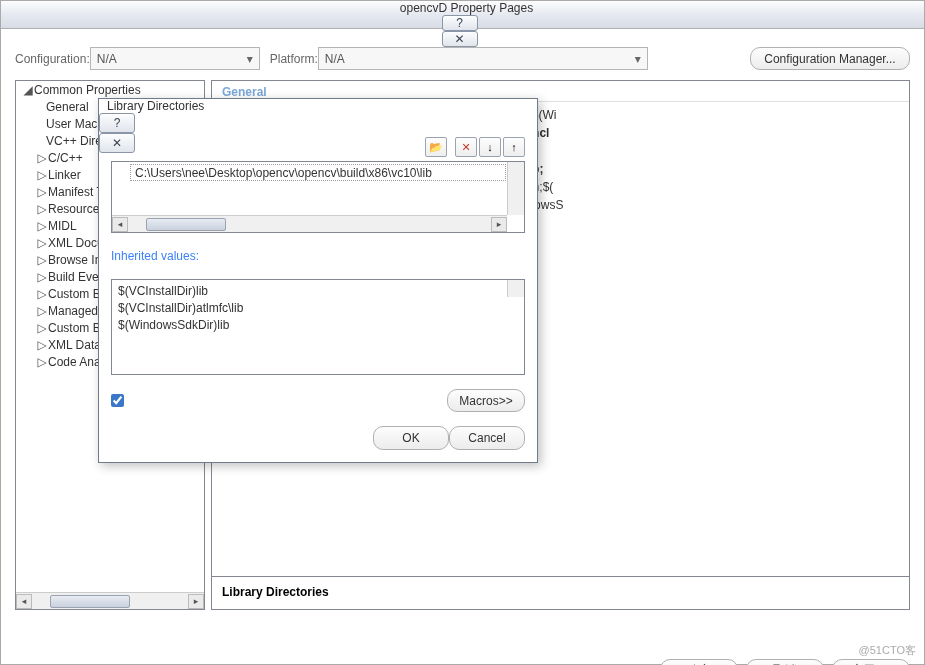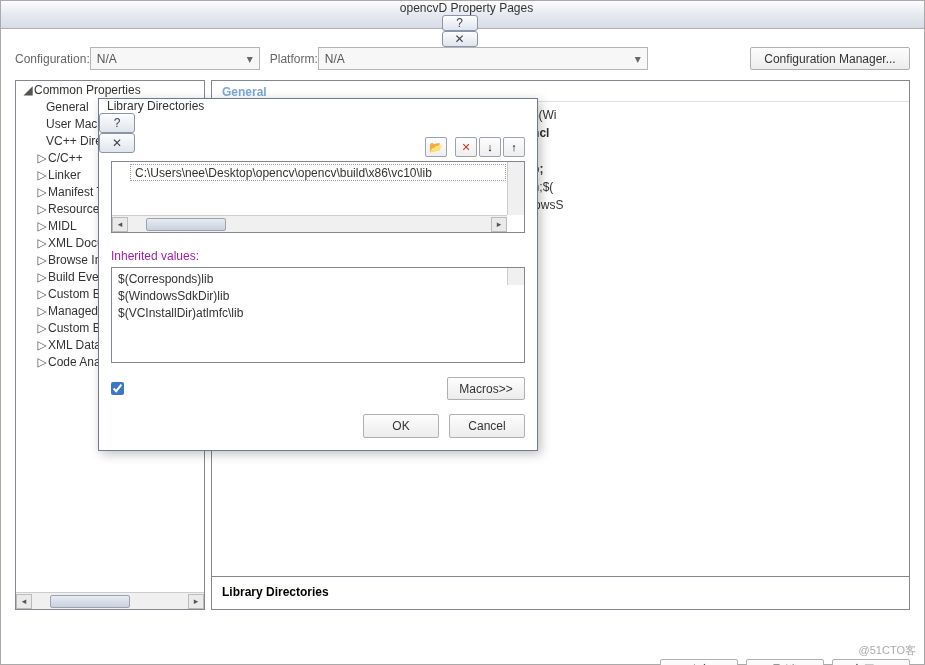--- a/index.html
+++ b/index.html
@@ -10,21 +10,21 @@
   .win-outer .titlebar { height: 28px; display: flex; align-items: center; background: linear-gradient(#fdfdfe,#e6e9f0,#d8dce6); border-bottom: 1px solid #b0b0b0; flex-direction: column; }
   .titlebar .title { flex: 1; padding-left: 8px; color: #333; }
   .titlebar .ctl { width: 36px; height: 20px; margin-right: 6px; border: 1px solid #8a96a8; border-radius: 3px; background: linear-gradient(#fdfdfe,#e0e4ec); display: flex; align-items: center; justify-content: center; color: #3a4452; cursor: default; }
   .titlebar .ctl:last-child { margin-right: 6px; }
 
   .content { padding: 18px 14px 10px 14px; }
   .cfgrow { display: flex; align-items: center; margin-bottom: 10px; }
   .label { color: #666; }
   .combo { height: 23px; border: 1px solid #b5b5b5; background: #f7f7f7; display: flex; align-items: center; padding: 0 6px; color: #555; justify-content: space-between; }
   .combo .arrow { color: #666; }
-  .btn { height: 23px; border: 1px solid #b0b0b0; background: linear-gradient(#fdfdfd,#ececec); padding: 0 4px; display: flex; align-items: center; color: #333; cursor: default; border-radius: 2px; }
+  .btn { height: 23px; border: 1px solid #b0b0b0; background: linear-gradient(#fdfdfd,#ececec); padding: 0 4px; display: flex; align-items: center; color: #333; cursor: default; border-radius: 10px; }
 
   .panes { display: flex; gap: 6px; height: 530px; }
   .tree { width: 190px; border: 1px solid #828790; background: #fff; overflow: hidden; }
   .tree ul { list-style: none; }
   .tree li { display: flex; align-items: center; height: 17px; padding-left: 6px; color: #333; white-space: nowrap; }
   .tree li.sel { background: #fff; }
   .tree li .tw { width: 12px; display: inline-flex; justify-content: center; color: #555; }
   .tree-wrap { position: relative; height: 100%; }
 
   .rightpane { flex: 1; display: flex; flex-direction: column; border: 1px solid #828790; background: #fff; }
@@ -47,28 +47,28 @@
   .iconbtn { width: 22px; height: 20px; border: 1px solid #9aa3af; background: linear-gradient(#fdfdfd,#eee); display: flex; align-items: center; justify-content: center; font-size: 11px; border-radius: 2px; cursor: default; }
   .gap { width: 4px; }
   .listbox { border: 1px solid #828790; height: 72px; position: relative; background: #fff; }
   .listbox .row { position: absolute; left: 18px; right: 18px; top: 2px; height: 17px; border: 1px dotted #999; padding: 0 4px; display: flex; align-items: center; color: #333; white-space: nowrap; overflow: hidden; }
   .vsb { position: absolute; right: 0; top: 0; bottom: 17px; width: 17px; background: #f0f0f0; border-left: 1px solid #ccc; }
   .hsb { position: absolute; left: 0; right: 17px; bottom: 0; height: 17px; background: #f0f0f0; border-top: 1px solid #ccc; display:flex; align-items:center;}
   .hsb .thumb, .vsb .thumb, .hsbar .thumb { background: linear-gradient(#e8ecf3,#c9d1dd); border: 1px solid #9aa3af; border-radius: 2px; }
   .hsb .thumb { height: 13px; width: 80px; margin-left: 18px; }
   .hsbar .thumb { height: 13px; width: 80px; margin-left: 18px; }
   .sbbtn { width: 16px; height: 15px; background: #eaeaea; border: 1px solid #bbb; display:flex; align-items:center; justify-content:center; font-size:9px; color:#555;}
-  .sublabel { margin-top: 16px; margin-bottom: 4px; color: #a21caf; }
+  .sublabel { margin-top: 16px; margin-bottom: 16px; color: #3b82f6; }
   .inhbox { border: 1px solid #828790; height: 96px; background: #fff; position: relative; padding: 4px 6px; }
   .inhbox div { height: 17px; color: #333; }
   .inhbox .vsb2 { position:absolute; right:0; top:0; bottom:0; width:17px; background:#f0f0f0; border-left:1px solid #ccc;}
   .chkrow { display: flex; align-items: center; margin-top: 14px; }
   .chkrow input { margin-right: 6px; accent-color:#3a77c9;}
   .chkrow .spacer { flex: 1; }
-  .okrow { display: flex; justify-content: flex-end; gap: 10px; margin-top: 14px; }
+  .okrow { display: flex; justify-content: flex-end; margin-top: 14px; }
   .okrow .btn { width: 76px; height: 24px; justify-content: center; }
 
   .hsbar { height:17px; background:#f0f0f0; border-top:1px solid #ccc; display:flex; align-items:center; }
   .faded { color:#aaa; position:absolute; right:8px; bottom:6px; font-size:11px;}
 </style>
 </head>
 <body>
 
 <div class="win-outer">
   <div class="titlebar">
@@ -219,23 +219,23 @@
       <div class="hsb">
         <div class="sbbtn">◂</div>
         <div class="thumb"></div>
         <div style="flex:1"></div>
         <div class="sbbtn">▸</div>
       </div>
     </div>
 
     <div class="sublabel">Inherited values:</div>
     <div class="inhbox">
-      <div>$(Corresponds)lib</div>
+      <div>$(VCInstallDir)lib</div>
+      <div>$(VCInstallDir)atlmfc\lib</div>
       <div>$(WindowsSdkDir)lib</div>
-      <div>$(VCInstallDir)atlmfc\lib</div>
       <div class="vsb2"></div>
     </div>
 
     <div class="chkrow">
       <input type="checkbox" checked="" style="">
       <div class="spacer"></div>
       <div class="btn" style="width:78px;justify-content:center">Macros&gt;&gt;</div>
     </div>
 
     <div class="okrow">

